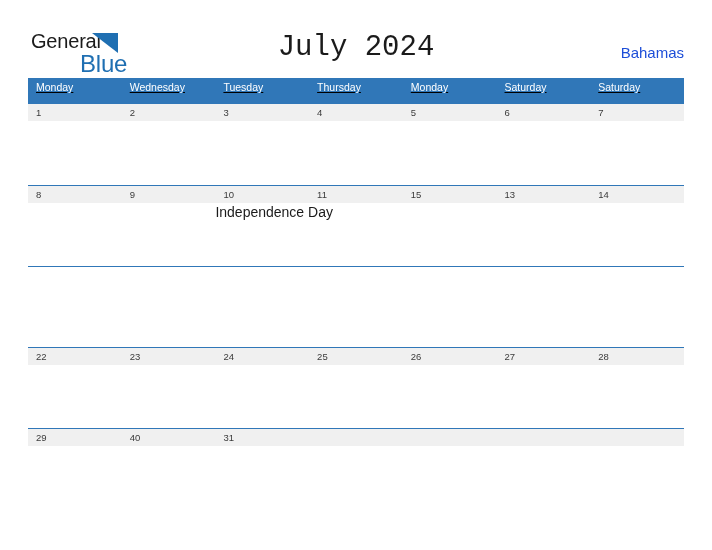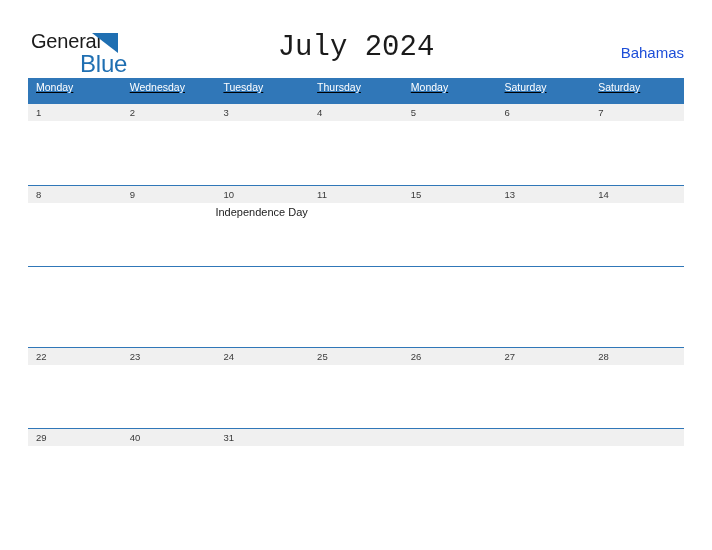--- a/index.html
+++ b/index.html
@@ -152,21 +152,21 @@
   }
   .event-cell {
     width: 93.714px;
     position: relative;
   }
   .event-text {
     position: absolute;
     left: 0px;
     top: 3px;
     width: 140px;
-    font-size: 11px;
+    font-size: 14px;
     line-height: 12px;
     color: #1b1b1b;
     white-space: nowrap;
   }
 </style>
 </head>
 <body>
 
 <div class="page">
 

